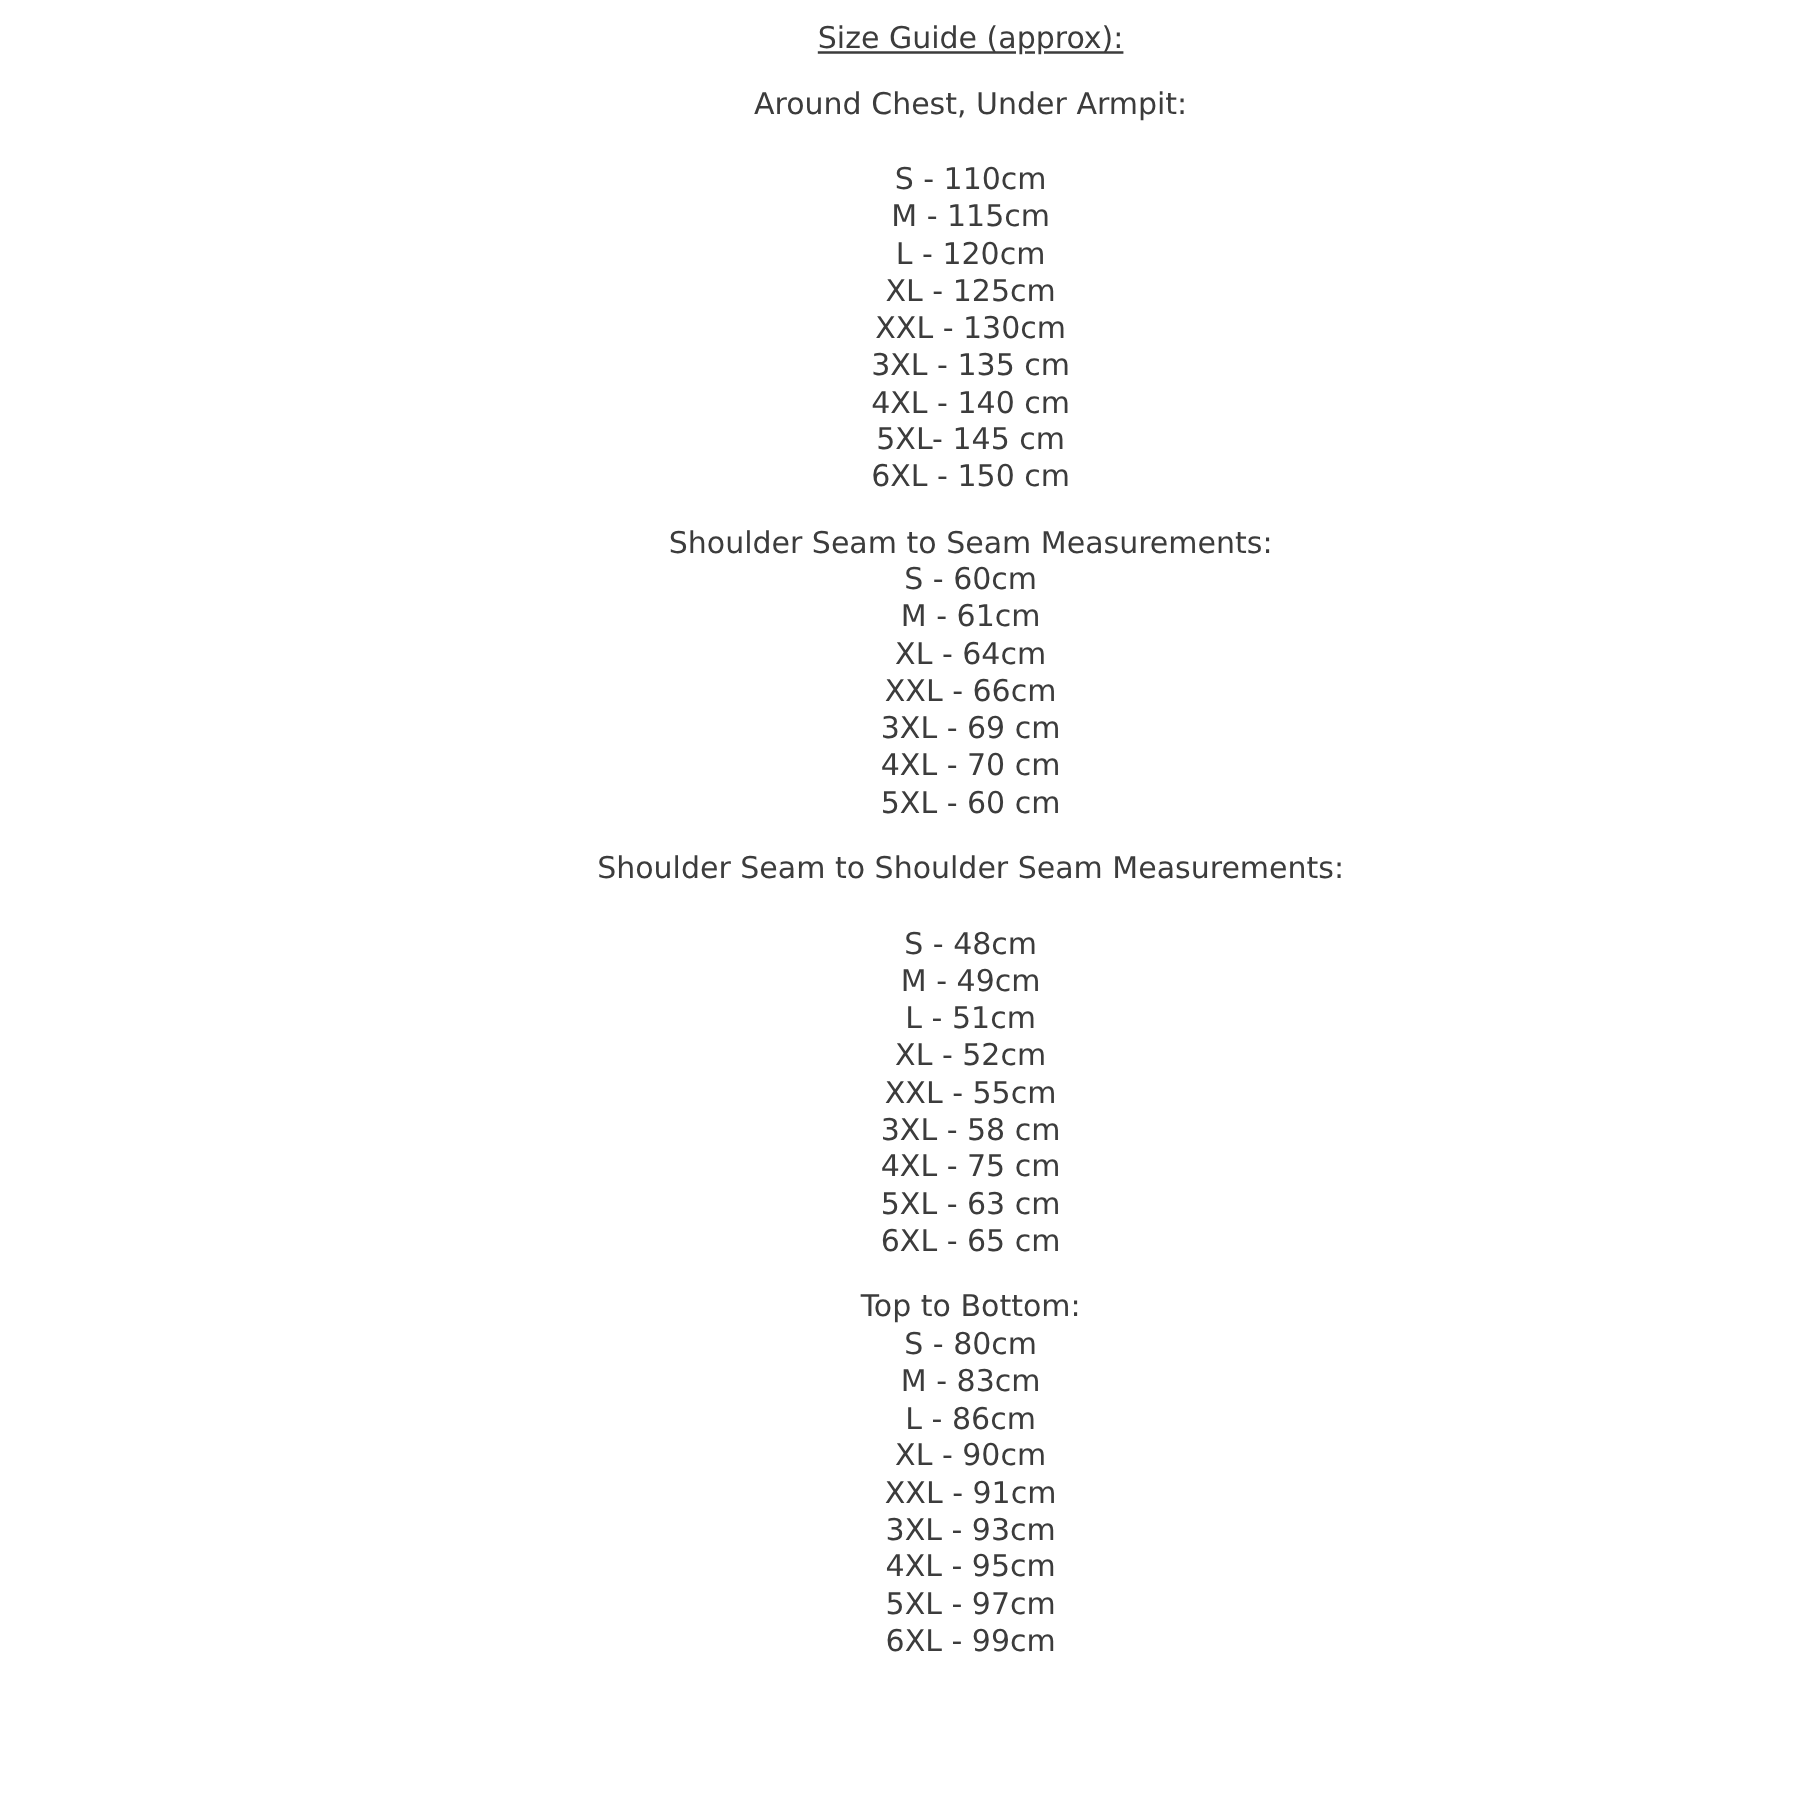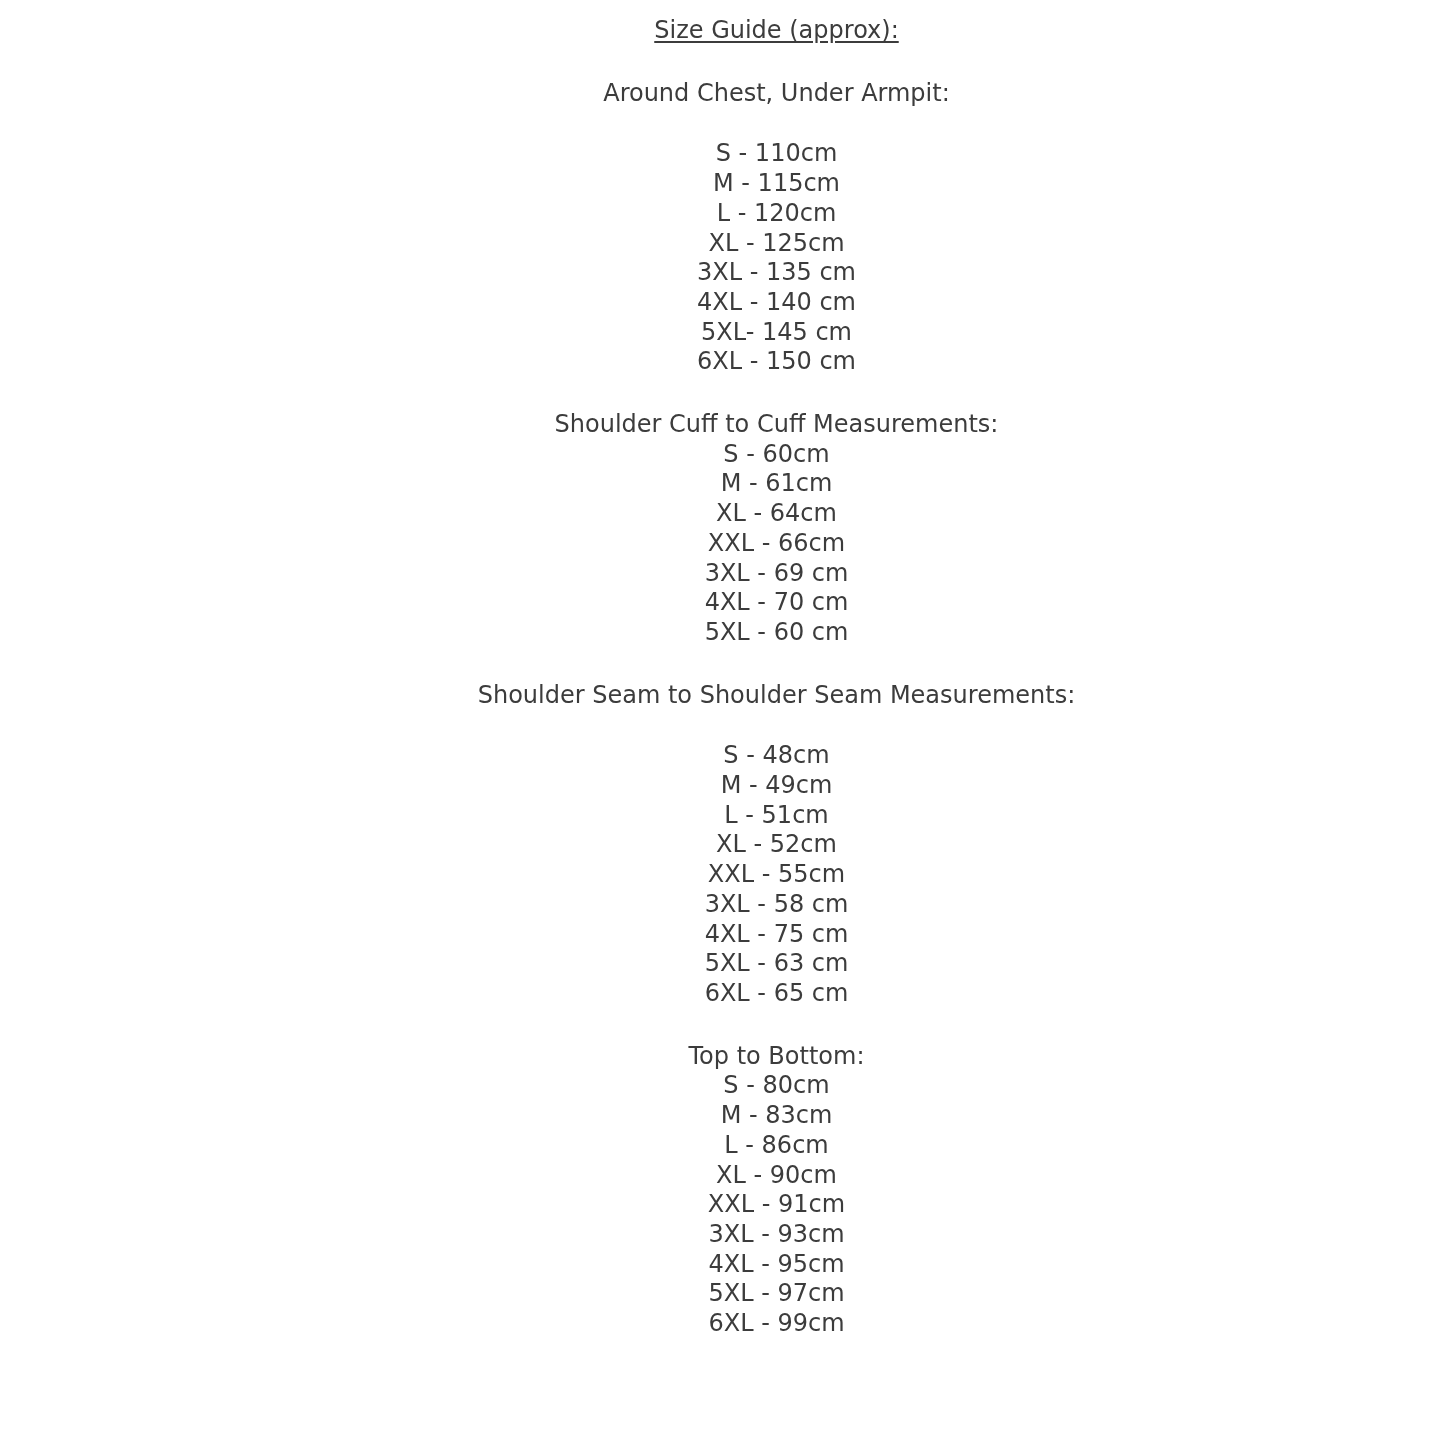--- a/index.html
+++ b/index.html
@@ -21,21 +21,21 @@
     font-size: 24px;
     line-height: 29.7px;
     color: #3c3c3c;
     background: #ffffff;
   }
   .title {
     text-decoration: underline;
     text-underline-offset: 3px;
   }
   .heading {
-    margin-top: 33px;
+    margin-top: 23px;
   }
   .list {
     margin-top: 0;
   }
   .list.gap {
     margin-top: 31px;
     text-align: center;
   }
   .line {
     white-space: pre;
@@ -46,26 +46,27 @@
 
 <main class="page" style="color: rgb(60, 60, 60);">
   <div class="title">Size Guide (approx):</div>
   <div id="sections">
       <div class="heading">Around Chest, Under Armpit:</div>
       <div class="list gap">
         <div class="line">S - 110cm</div>
         <div class="line">M - 115cm</div>
         <div class="line">L - 120cm</div>
         <div class="line">XL - 125cm</div>
+        <div class="line">XXL - 130cm</div>
         <div class="line">3XL - 135 cm</div>
         <div class="line">4XL - 140 cm</div>
         <div class="line">5XL- 145 cm</div>
         <div class="line">6XL - 150 cm</div>
       </div>
-      <div class="heading">Shoulder Cuff to Cuff Measurements:</div>
+      <div class="heading">Shoulder Seam to Seam Measurements:</div>
       <div class="list">
         <div class="line">S - 60cm</div>
         <div class="line">M - 61cm</div>
         <div class="line">XL - 64cm</div>
         <div class="line">XXL - 66cm</div>
         <div class="line">3XL - 69 cm</div>
         <div class="line">4XL - 70 cm</div>
         <div class="line">5XL - 60 cm</div>
       </div>
       <div class="heading">Shoulder Seam to Shoulder Seam Measurements:</div>

